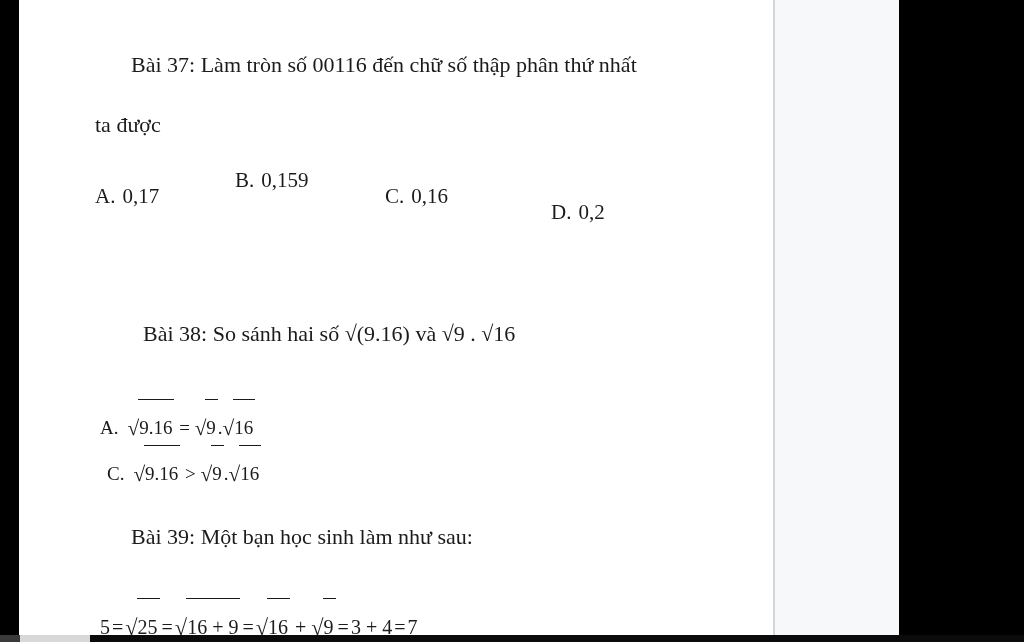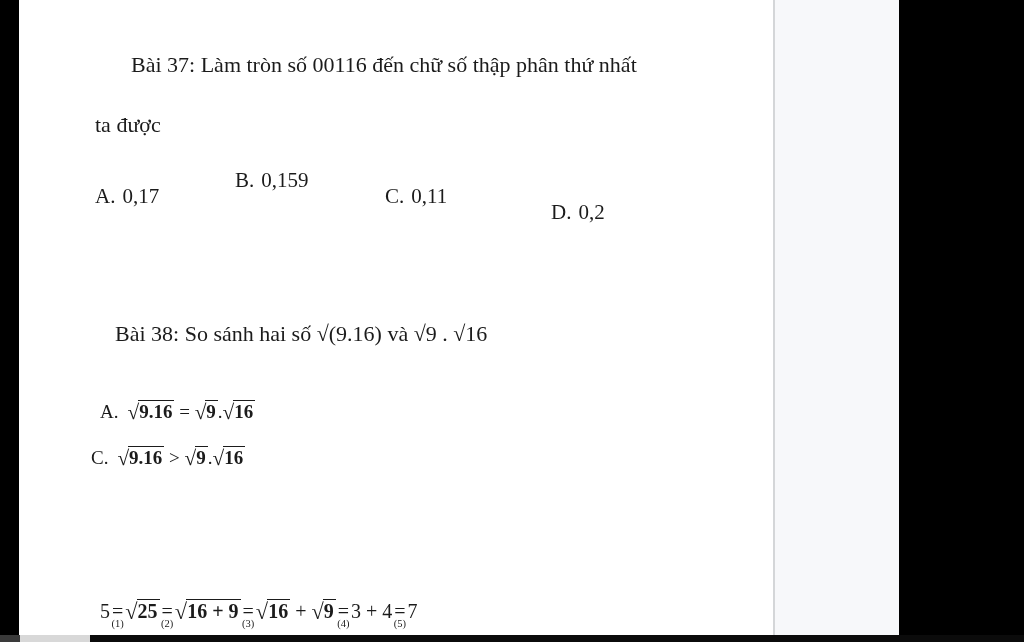--- a/index.html
+++ b/index.html
@@ -47,21 +47,21 @@
   .body-line { font-size:22px; }
   .opt37 { font-size:21px; }
   .opt37 .lab { margin-right:7px; }
   .opt38 { font-size:19px; }
   .opt38 .lab { margin-right:9px; }
   .mathline { font-size:20px; }
 
   
   .sq { white-space:nowrap; display:inline-block; }
   .rd { font-size:1.12em; display:inline-block; position:relative; top:1px; margin-right:-1px; }
-  .ov { border-top:1.6px solid #1b1b1b; padding:0 2px 0 1px; display:inline-block; line-height:1.15;font-weight:bold; }
+  .ov { border-top:1.6px solid #1b1b1b; padding:17px 2px 0 1px; display:inline-block; line-height:1.15; }
 
   
   .eqs { position:relative; display:inline-block; margin:0 2px; }
   .eqs .lb {
     position:absolute; top:100%; left:50%;
     transform:translateX(-50%);
     margin-top:-4px;
     font-size:10.5px; line-height:1;
   }
 </style>
@@ -78,38 +78,42 @@
   </div>
   <div class="abs body-line" style="left:76px; top:112px;text-align:right;">ta được</div>
 
   <div class="abs opt37" style="left:76px; top:184px;">
     <span class="lab">A.</span><span>0,17</span>
   </div>
   <div class="abs opt37" style="left:216px; top:168px;">
     <span class="lab">B.</span><span>0,159</span>
   </div>
   <div class="abs opt37" style="left:366px; top:184px;">
-    <span class="lab">C.</span><span>0,11</span>
+    <span class="lab">C.</span><span>0,16</span>
   </div>
   <div class="abs opt37" style="left:532px; top:184px;margin-top:16px;">
     <span class="lab">D.</span><span>0,2</span>
   </div>
 
-  <div class="abs h" style="left:60px; top:321px;">
+  <div class="abs h" style="left:88px; top:321px;">
     <b>Bài 38:</b>
     <span>So sánh hai số √(9.16) và √9 . √16</span>
   </div>
 
   <div class="abs opt38" style="left:81px; top:399px;">
     <span class="lab">A.</span><span><span class="sq"><span class="rd">√</span><span class="ov">9.16</span></span><span> = </span><span class="sq"><span class="rd">√</span><span class="ov">9</span></span><span>.</span><span class="sq"><span class="rd">√</span><span class="ov">16</span></span></span>
   </div>
-  <div class="abs opt38" style="left:72px; top:445px;">
+  <div class="abs opt38" style="left:88px; top:445px;">
     <span class="lab">C.</span><span><span class="sq"><span class="rd">√</span><span class="ov">9.16</span></span><span> &gt; </span><span class="sq"><span class="rd">√</span><span class="ov">9</span></span><span>.</span><span class="sq"><span class="rd">√</span><span class="ov">16</span></span></span>
   </div>
 
+  <div class="abs h" style="left:76px; top:524px;">
+    <b>Bài 39:</b>
+    <span>Một bạn học sinh làm như sau:</span>
+  </div>
 
   <div class="abs mathline" style="left:81px; top:598px;"><span>5</span><span class="eqs"><span>=</span><span class="lb">(1)</span></span><span class="sq"><span class="rd">√</span><span class="ov">25</span></span><span class="eqs"><span>=</span><span class="lb">(2)</span></span><span class="sq"><span class="rd">√</span><span class="ov">16 + 9</span></span><span class="eqs"><span>=</span><span class="lb">(3)</span></span><span class="sq"><span class="rd">√</span><span class="ov">16</span></span><span> + </span><span class="sq"><span class="rd">√</span><span class="ov">9</span></span><span class="eqs"><span>=</span><span class="lb">(4)</span></span><span>3 + 4</span><span class="eqs"><span>=</span><span class="lb">(5)</span></span><span>7</span></div>
 
 </div>
 
 <div class="gray-panel"></div>
 <div class="right-bar"></div>
 
 <div class="bottom-bar">
   <div class="bb-dark"></div>

